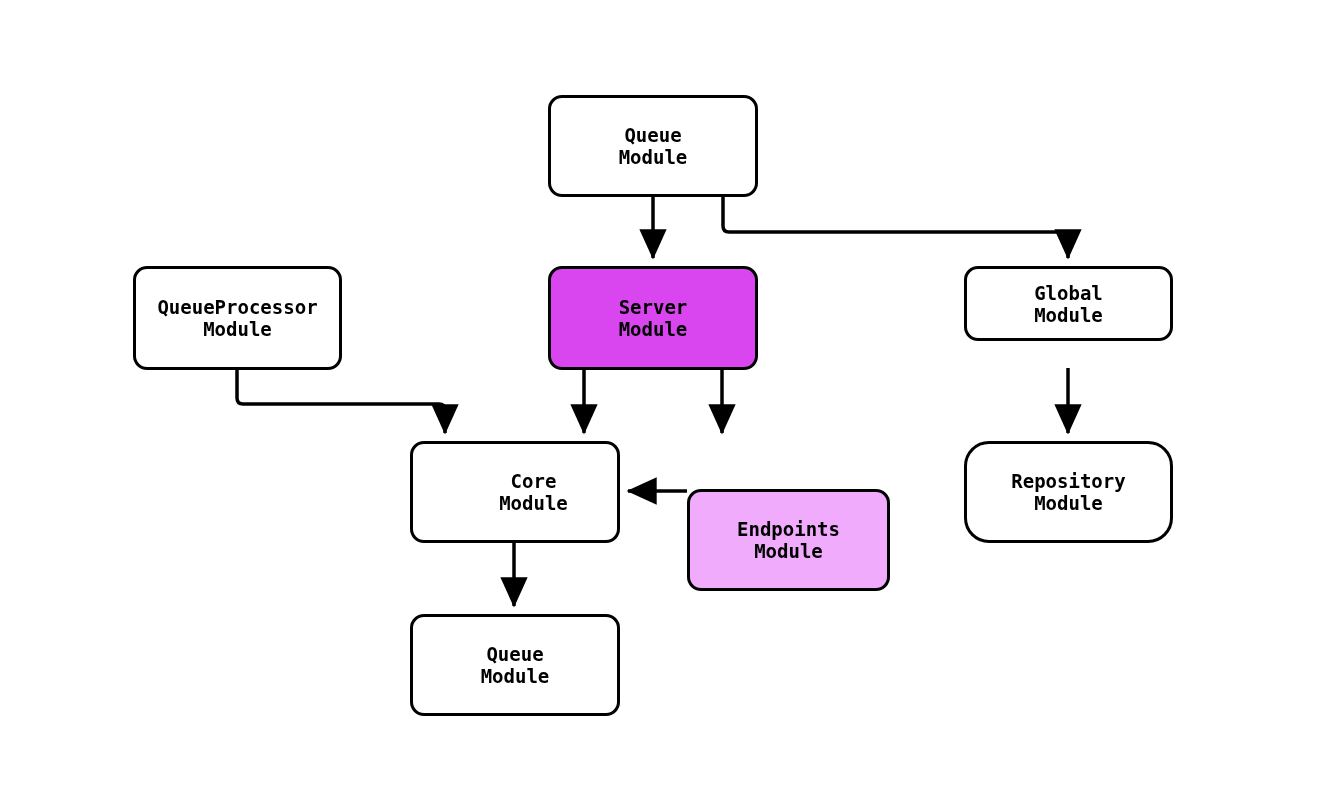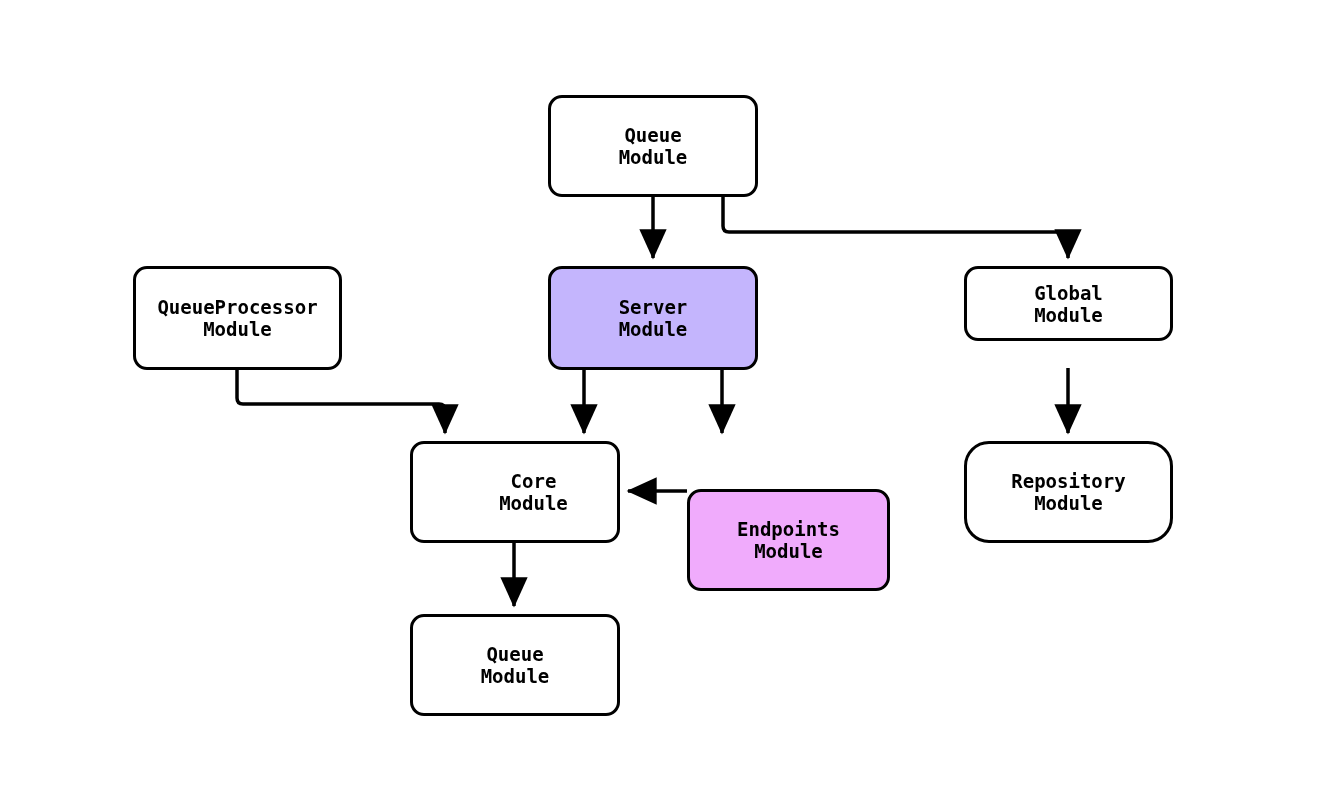--- a/index.html
+++ b/index.html
@@ -76,21 +76,21 @@
   <div class="node" style="left: 548px; top: 95px; width: 210px; height: 102px; background: rgb(255, 255, 255); border-color: rgb(0, 0, 0); color: rgb(0, 0, 0);">
     <span class="node-label">Queue
 Module</span>
   </div>
 
   <div class="node" style="left: 133px; top: 266px; width: 209px; height: 104px; background: rgb(255, 255, 255); border-color: rgb(0, 0, 0); color: rgb(0, 0, 0); justify-content: center;">
     <span class="node-label">QueueProcessor
 Module</span>
   </div>
 
-  <div class="node" style="left: 548px; top: 266px; width: 210px; height: 104px; background: #c4b5fd; border-color: rgb(0, 0, 0); color: rgb(0, 0, 0);">
+  <div class="node" style="left: 548px; top: 266px; width: 210px; height: 104px; background: #d946ef; border-color: rgb(0, 0, 0); color: rgb(0, 0, 0);">
     <span class="node-label">Server
 Module</span>
   </div>
 
   <div class="node" style="left: 964px; top: 266px; width: 209px; height: 75px; background: rgb(255, 255, 255); border-color: rgb(0, 0, 0); color: rgb(0, 0, 0);">
     <span class="node-label">Global
 Module</span>
   </div>
 
   <div class="node" style="left: 410px; top: 441px; width: 210px; height: 102px; background: rgb(255, 255, 255); border-color: rgb(0, 0, 0); color: rgb(0, 0, 0); padding-left: 37px;">

